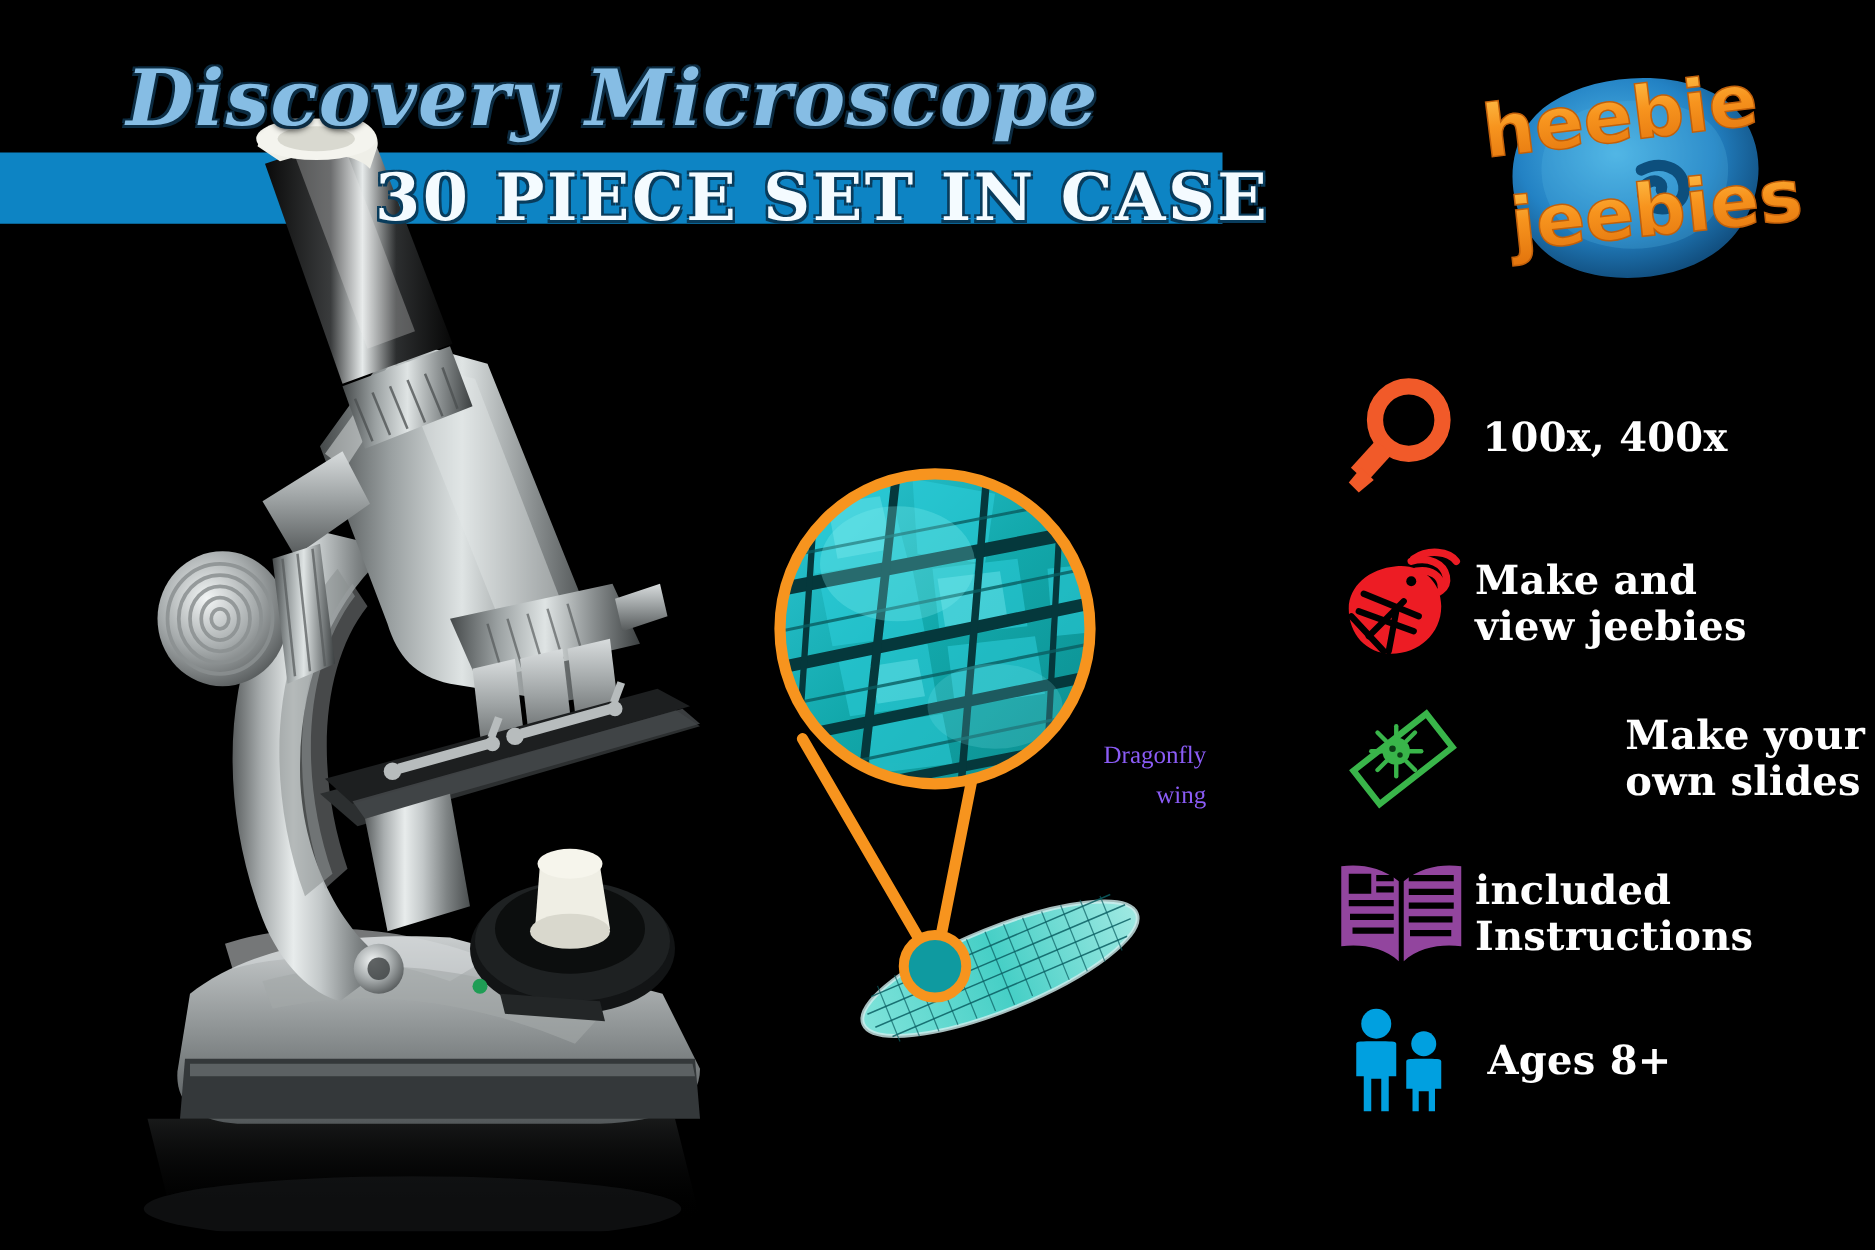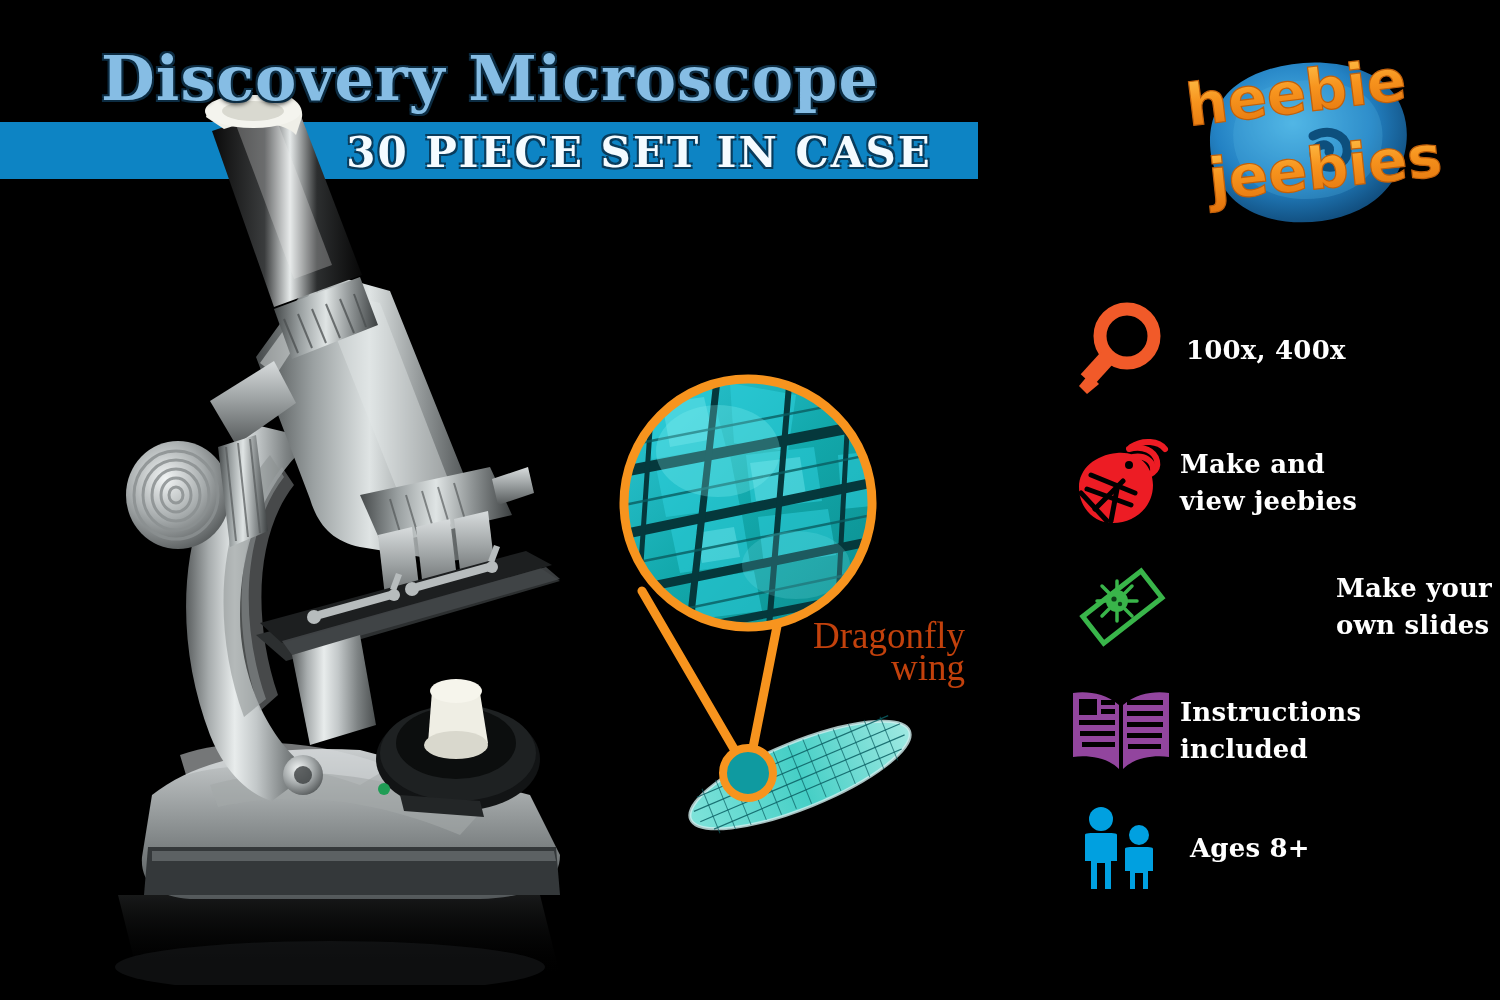--- a/index.html
+++ b/index.html
@@ -8,51 +8,51 @@
 
   
   .banner{position:absolute;left:0;top:122px;width:978px;height:57px;background:#0d84c4;}
   .title{
     position:absolute;left:0;top:42px;width:980px;text-align:center;
     font-family:"DejaVu Serif",serif;font-weight:700;font-size:62px;letter-spacing:1px;
     color:#86bde4;
     text-shadow:
       -2px -2px 0 #0c2c42, 2px -2px 0 #0c2c42, -2px 2px 0 #0c2c42, 2px 2px 0 #0c2c42,
       0 3px 5px rgba(0,0,0,.9);
-    z-index:6;white-space:nowrap;
+    z-index:6;white-space:nowrap;font-style:italic;
   }
   .subtitle{
     position:absolute;left:300px;top:128px;width:678px;text-align:center;
-    font-family:"DejaVu Serif",serif;font-weight:700;font-size:42px;letter-spacing:2px;
+    font-family:"DejaVu Serif",serif;font-weight:700;font-size:52px;letter-spacing:2px;
     color:#f4fbff;
     text-shadow:-2px -2px 0 #093c5c,2px -2px 0 #093c5c,-2px 2px 0 #093c5c,2px 2px 0 #093c5c;
     z-index:7;white-space:nowrap;
   }
 
   
   .logo{position:absolute;left:1163px;top:38px;width:290px;height:205px;z-index:8;}
 
   
   .scope{position:absolute;left:60px;top:95px;width:620px;height:890px;z-index:4;}
 
   
   .callout{position:absolute;left:600px;top:355px;width:420px;height:500px;z-index:5;}
   .dfly-label{
-    position:absolute;left:760px;top:620px;width:205px;text-align:right;
-    font-family:"Liberation Serif",serif;font-size:37px;line-height:32px;color:#c2410c;
+    position:absolute;left:760px;top:588px;width:205px;text-align:right;
+    font-family:"Liberation Serif",serif;font-size:20px;line-height:32px;color:#8b5cf6;
     z-index:9;
   }
 
   
   .features{position:absolute;left:1062px;top:282px;width:430px;z-index:8;}
   .feat{position:relative;display:flex;align-items:center;margin-bottom:6px;}
   .feat-icon{width:118px;flex:0 0 118px;display:flex;align-items:center;justify-content:center;}
   .feat-text{
     font-family:"DejaVu Serif",serif;font-weight:700;color:#fff;
-    font-size:26px;line-height:37px;letter-spacing:.2px;
+    font-size:32px;line-height:37px;letter-spacing:.2px;
     text-shadow:0 1px 2px rgba(0,0,0,.8);
   }
   .f0{height:136px;} .f1{height:118px;} .f2{height:118px;justify-content:space-between;} .f3{height:118px;} .f4{height:104px;}
   .f0 .feat-text{margin-left:6px;}
   .f4 .feat-text{margin-left:10px;}
 </style>
 </head>
 <body>
 
 <div class="stage">
@@ -445,22 +445,22 @@
             <rect x="13" y="55" width="33" height="5"></rect>
             <rect x="58" y="13" width="36" height="5"></rect>
             <rect x="58" y="24" width="36" height="5"></rect>
             <rect x="58" y="35" width="36" height="5"></rect>
             <rect x="58" y="46" width="35" height="5"></rect>
             <rect x="59" y="57" width="33" height="5"></rect>
           </g>
         </svg>
       </div>
       <div class="feat-text">
+        <div>included</div>
         <div>Instructions</div>
-        <div>included</div>
       </div>
     </div>
 
     <div class="feat f4">
       <div class="feat-icon">
         <svg width="96" height="86" viewBox="0 0 96 86">
           <g fill="#00a0e0">
             <circle cx="28" cy="14" r="12"></circle>
             <path d="M12 30 C12 28 16 28 28 28 C40 28 44 28 44 30 L44 56 L38 56 L38 84 L32 84
                      L32 58 L24 58 L24 84 L18 84 L18 56 L12 56 Z"></path>

